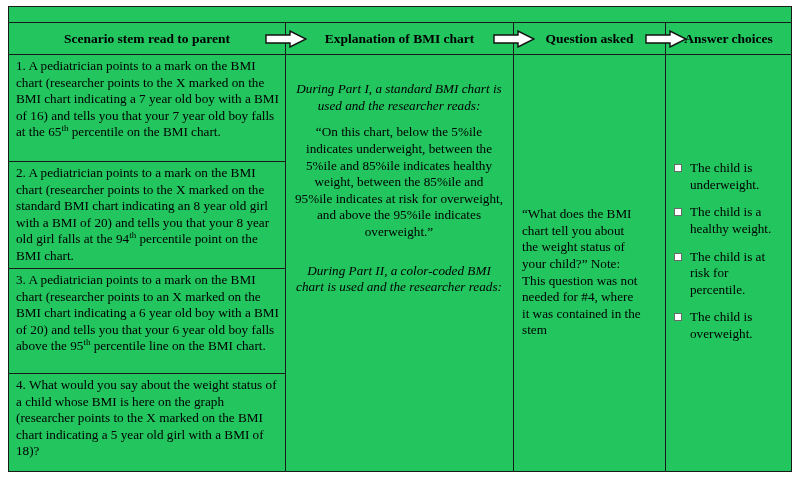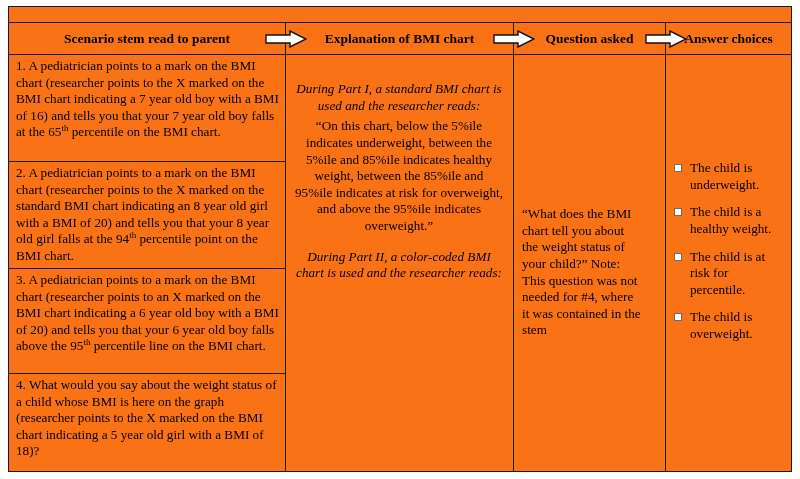--- a/index.html
+++ b/index.html
@@ -24,21 +24,21 @@
 
   
   .tbl {
     position: absolute;
     left: 8px;
     top: 6px;
     width: 784px;
     height: 466px;
     border: 1px solid #1a1a1a;
     box-sizing: border-box;
-    background: #f97316;
+    background: #22c55e;
   }
 
   
   .top-strip {
     height: 16px;
     border-bottom: 1px solid #1a1a1a;
     box-sizing: border-box;
   }
 
   .hdr-row {
@@ -107,22 +107,22 @@
   .col2 {
     width: 228px;
     border-right: 1px solid #1a1a1a;
     box-sizing: border-box;
     padding: 26px 10px 0 9px;
     font-size: 13.2px;
     line-height: 1.26;
     text-align: center;
   }
   .ital { font-style: italic; }
-  .p-gap { margin-top: 4px; }
-  .p-gap-big { margin-top: 14px; }
+  .p-gap { margin-top: 10px; }
+  .p-gap-big { margin-top: 22px; }
 
   .col3 {
     width: 152px;
     border-right: 1px solid #1a1a1a;
     box-sizing: border-box;
     padding: 151px 24px 0 8px;
     font-size: 13.2px;
     line-height: 1.26;
   }
 

